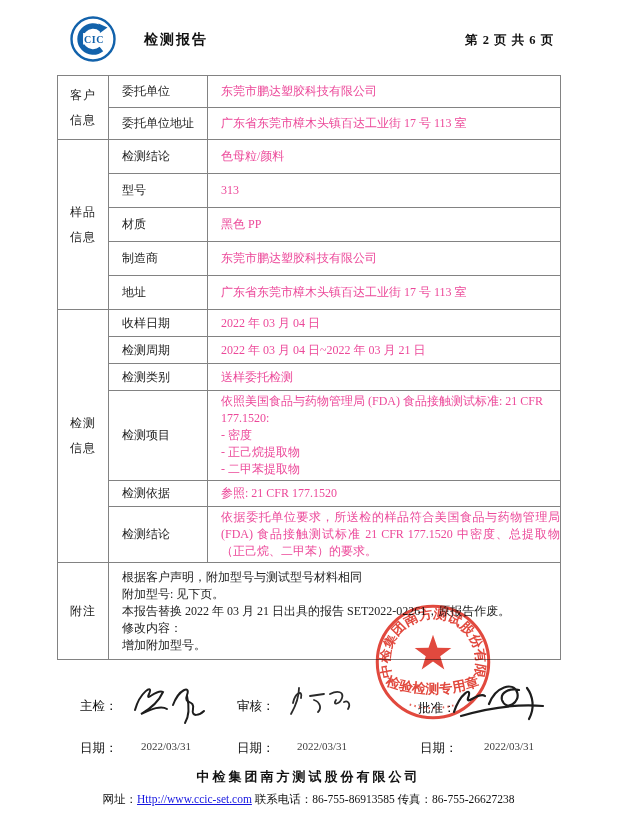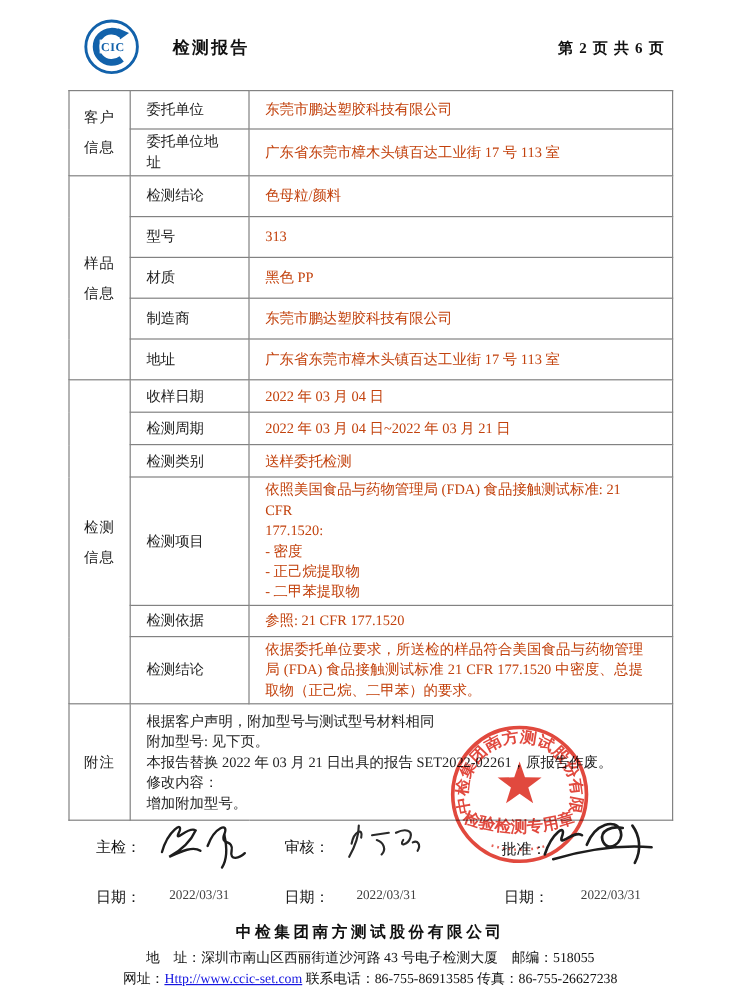--- a/index.html
+++ b/index.html
@@ -10,26 +10,26 @@
   
   .hdr-logo{position:absolute;left:62px;top:15px;width:62px;height:48px;}
   .hdr-title{position:absolute;left:144px;top:31px;font-size:14px;font-weight:bold;letter-spacing:2px;color:#111;}
   .hdr-number{position:absolute;left:236px;top:32px;font-size:12.5px;font-weight:bold;color:#111;}
   .hdr-pages{position:absolute;left:465px;top:32px;font-size:12.5px;font-weight:bold;color:#111;letter-spacing:1px;}
   
   table.doc{
     position:absolute;left:57px;top:75px;width:503px;border-collapse:collapse;
     table-layout:fixed;font-size:12px;color:#222;
   }
-  table.doc td{border:1px solid #828282;vertical-align:middle;padding:2px 24px 2px 13px;line-height:17px;}
+  table.doc td{border:1px solid #828282;vertical-align:middle;padding:2px 0 2px 13px;line-height:17px;}
   table.doc td.group{
     text-align:center;padding:0;white-space:pre-line;line-height:25px;letter-spacing:1px;color:#222;
   }
   table.doc td.lbl{color:#222;}
-  table.doc td.val{color:#c2410c;}
+  table.doc td.val{color:#ec4899;}
   td.multiline{padding-top:6px;padding-bottom:6px;line-height:17.6px;}
   td.justify{text-align:justify;line-height:17px;padding-top:4px;padding-bottom:4px;}
   td.notes-cell{padding-top:5px;padding-bottom:5px;line-height:19.4px;vertical-align:top;}
   
   .stamp{position:absolute;left:357px;top:586px;width:152px;height:152px;z-index:2;mix-blend-mode:multiply;opacity:.92;}
   
   .sig-label{position:absolute;font-size:12.5px;color:#111;z-index:1;}
   .sig-ink{position:absolute;z-index:3;}
   .date-label{position:absolute;font-size:12.5px;color:#111;}
   .date-value{position:absolute;font-size:11px;color:#404040;}
@@ -191,21 +191,20 @@
 
   <span class="date-label" style="left:80px;top:740px;">日期：</span>
   <span class="date-value" style="left:141px;top:740px;">2022/03/31</span>
   <span class="date-label" style="left:237px;top:740px;">日期：</span>
   <span class="date-value" style="left:297px;top:740px;">2022/03/31</span>
   <span class="date-label" style="left:420px;top:740px;">日期：</span>
   <span class="date-value" style="left:484px;top:740px;">2022/03/31</span>
 
   <div class="footer">
     <div class="company">中检集团南方测试股份有限公司</div>
-    <div class="line">地　址：深圳市南山区西丽街道沙河路 43 号电子检测大厦　邮编：518055</div>
     <div class="line">
       <span>网址：</span><a href="#">Http://www.ccic-set.com</a>
       <span>联系电话：86-755-86913585</span>
       <span>传真：86-755-26627238</span>
     </div>
   </div>
 
 </div>
 
 </body></html>

